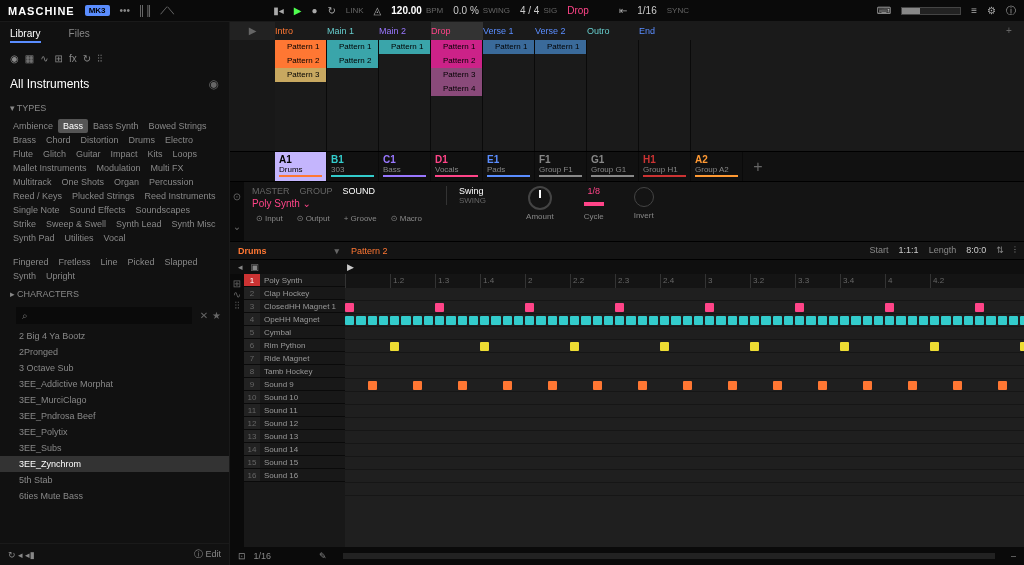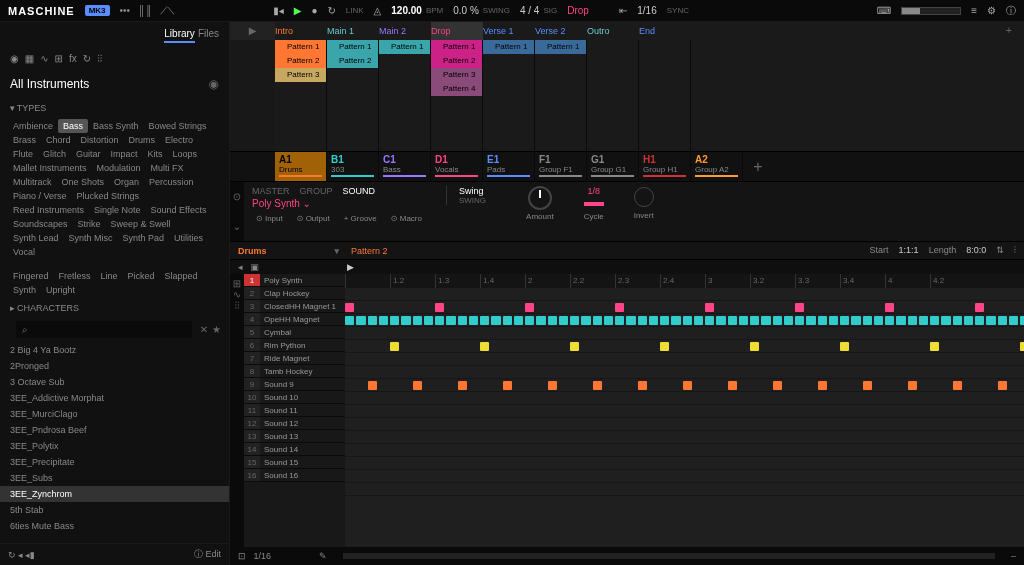--- a/index.html
+++ b/index.html
@@ -12,33 +12,33 @@
 .transport { display: flex; align-items: center; gap: 10px; margin-left: auto; margin-right: auto; }
 .play { color: #4fff4f; }
 .tempo-box { display: flex; align-items: center; gap: 4px; }
 .tempo-val { color: #fff; font-weight: bold; font-size: 10px; }
 .tempo-lbl { font-size: 8px; color: #666; }
 .top-right { margin-left: auto; display: flex; gap: 10px; align-items: center; }
 .prog-bar { width: 60px; height: 8px; background: #222; border: 1px solid #444; }
 .prog-fill { width: 30%; height: 100%; background: #888; }
 .main { display: flex; height: calc(100% - 22px); }
 .browser { width: 230px; background: #111; border-right: 1px solid #1a1a1a; display: flex; flex-direction: column; overflow: hidden; }
-.br-tabs { display: flex; gap: 3px; padding: 6px 10px; font-size: 10px; justify-content: flex-end; }
+.br-tabs { display: flex; gap: 28px; padding: 6px 10px; font-size: 10px; }
 .br-tab { color: #888; cursor: pointer; }
 .br-tab.active { color: #fff; border-bottom: 2px solid #5a8dff; padding-bottom: 2px; }
 .br-icons { display: flex; gap: 6px; padding: 4px 10px; color: #888; }
 .br-hdr { padding: 8px 10px; font-size: 12px; color: #fff; display: flex; justify-content: space-between; align-items: center; }
 .filter-sec { padding: 4px 10px; font-size: 9px; color: #888; }
 .filter-title { cursor: pointer; }
 .tag-cloud { padding: 2px 8px; display: flex; flex-wrap: wrap; gap: 0; }
 .tag { font-size: 9px; color: #888; padding: 2px 5px; cursor: pointer; }
 .tag.sel { background: #555; color: #fff; border-radius: 2px; }
 .search { margin: 4px 8px; padding: 3px 6px; background: #0a0a0a; border: none; color: #888; font-size: 10px; width: calc(100% - 16px); }
 .results { flex: 1; overflow-y: auto; font-size: 9px; }
-.result { padding: 3px 10px; color: #888; cursor: pointer; }
+.result { padding: 3px 19px; color: #888; cursor: pointer; }
 .result.sel { background: #333; color: #fff; }
 .br-footer { padding: 4px 8px; display: flex; justify-content: space-between; align-items: center; color: #888; font-size: 9px; border-top: 1px solid #1a1a1a; }
 .workspace { flex: 1; display: flex; flex-direction: column; background: #1a1a1a; }
 .arranger { height: 160px; display: flex; flex-direction: column; border-bottom: 1px solid #000; }
 .scene-row { display: flex; height: 18px; background: #1a1a1a; }
 .scene-hdr { width: 45px; background: #222; }
 .scenes { display: flex; flex: 1; }
 .scene { width: 52px; font-size: 9px; line-height: 18px; cursor: pointer; }
 .pattern-grid { flex: 1; display: flex; overflow: hidden; }
 .pat-hdr { width: 45px; background: #181818; }
@@ -171,21 +171,21 @@
         <span class="tag">Impact</span>
         <span class="tag">Kits</span>
         <span class="tag">Loops</span>
         <span class="tag">Mallet Instruments</span>
         <span class="tag">Modulation</span>
         <span class="tag">Multi FX</span>
         <span class="tag">Multitrack</span>
         <span class="tag">One Shots</span>
         <span class="tag">Organ</span>
         <span class="tag">Percussion</span>
-        <span class="tag">Piano / Verse</span>
+        <span class="tag">Reed / Keys</span>
         <span class="tag">Plucked Strings</span>
         <span class="tag">Reed Instruments</span>
         <span class="tag">Single Note</span>
         <span class="tag">Sound Effects</span>
         <span class="tag">Soundscapes</span>
         <span class="tag">Strike</span>
         <span class="tag">Sweep &amp; Swell</span>
         <span class="tag">Synth Lead</span>
         <span class="tag">Synth Misc</span>
         <span class="tag">Synth Pad</span>
@@ -208,21 +208,20 @@
       <span style="color:#666;margin-left:4px">★</span>
     </div>
     <div class="results" id="results">
         <div class="result">2 Big 4 Ya Bootz</div>
         <div class="result">2Pronged</div>
         <div class="result">3 Octave Sub</div>
         <div class="result">3EE_Addictive Morphat</div>
         <div class="result">3EE_MurciClago</div>
         <div class="result">3EE_Pndrosa Beef</div>
         <div class="result">3EE_Polytix</div>
-        <div class="result">3EE_Precipitate</div>
         <div class="result">3EE_Subs</div>
         <div class="result sel">3EE_Zynchrom</div>
         <div class="result">5th Stab</div>
         <div class="result">6ties Mute Bass</div>
       </div>
     <div class="br-footer">
       <span><span>↻</span> <span>◂</span> <span>◂▮</span></span>
       <span><span>ⓘ</span> <span>Edit</span></span>
     </div>
   </div>
@@ -292,21 +291,21 @@
               <div class="pat-cell"></div>
               <div class="pat-cell"></div>
               <div class="pat-cell"></div>
               <div class="pat-cell"></div>
             </div>
           </div>
       </div>
       <div class="group-row">
         <div class="grp-hdr"></div>
         <div id="groups" style="display:flex">
-            <div class="grp" style="background: #a16207;">
+            <div class="grp" style="background: #c4b5fd;">
               <div class="grp-id" style="color:#000">A1</div>
               <div class="grp-nm" style="color:#000">Drums</div>
               <div class="grp-bar" style="background:#ff7733"></div>
             </div>
             <div class="grp">
               <div class="grp-id" style="color:#33cccc">B1</div>
               <div class="grp-nm" style="color:#888">303</div>
               <div class="grp-bar" style="background:#33cccc"></div>
             </div>
             <div class="grp">

